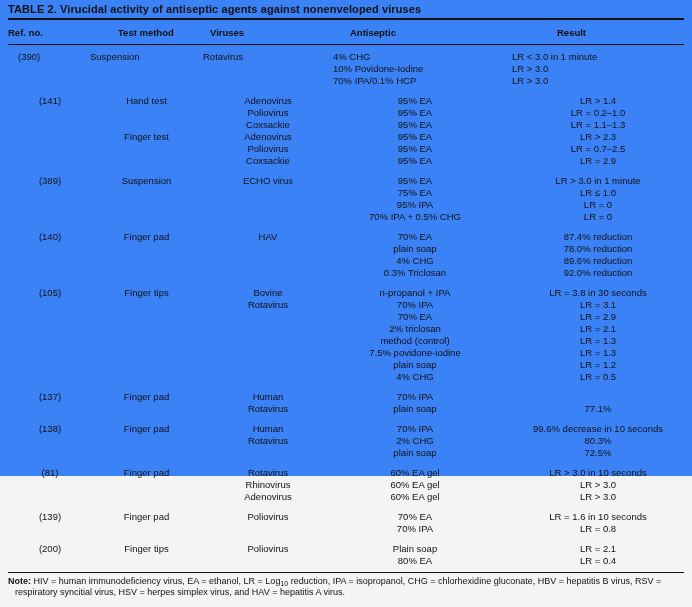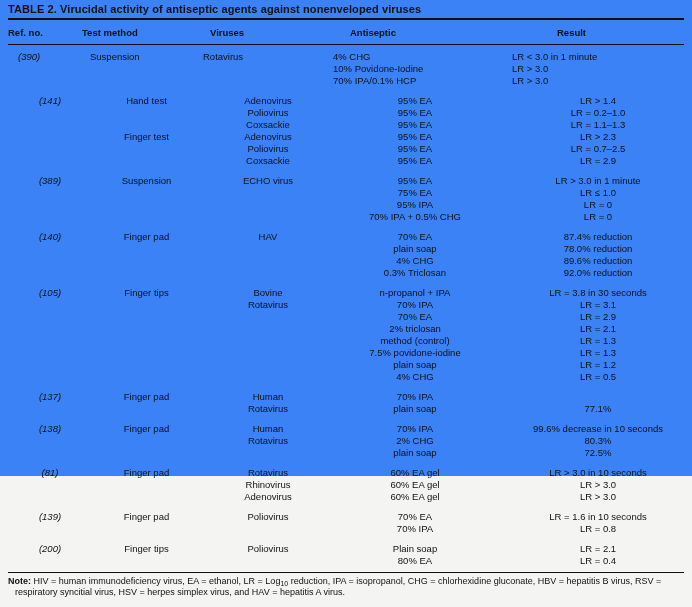--- a/index.html
+++ b/index.html
@@ -4,29 +4,29 @@
 <style>
   html,body{margin:0;padding:0;background:#f4f4f2;}
   body{width:692px;height:607px;font-family:"Liberation Sans","DejaVu Sans",sans-serif;color:#111;}
   .page{width:692px;height:476px;background:#3b82f6;box-sizing:border-box;padding:3px 8px 0 8px;}
   .title{font-size:11px;font-weight:bold;line-height:13px;letter-spacing:0.1px;}
   .rule-thick{border:0;border-top:2px solid #111;margin:2px 0 0 0;}
   .rule-thin{border:0;border-top:1.3px solid #111;margin:0;}
   .hdr-row{display:grid;grid-template-columns:74px 121px 130px 164px 1fr;padding:7px 0 6px 0;}
   .hdr{font-size:9.5px;font-weight:bold;line-height:11px;}
   .h1{padding-left:0px;}
-  .h2{padding-left:0px;}
+  .h2{padding-left:0px;margin-left:36px;}
   .h3{padding-left:7px;}
   .h4{padding-left:17px;}
   .h5{padding-left:60px;}
   .tbody{padding:6px 0 5px 0;}
   .tgroup + .tgroup{margin-top:8px;text-align:center;}
   .trow{display:grid;grid-template-columns:74px 121px 130px 164px 1fr;}
   .cell{font-size:9.5px;line-height:12px;white-space:nowrap;overflow:hidden;}
-  .c1{padding-left:10px;font-style:italic;}
+  .c1{padding-left:10px;}
   .c2{padding-left:8px;}
   .c3{padding-left:0px;}
   .c4{padding-left:0px;}
   .c5{padding-left:15px;}
   .note{font-size:9px;line-height:11px;margin:3px 0 0 0;padding-left:7px;text-indent:-7px;color:#111;}
   .note b{font-weight:bold;}
   sub{font-size:7px;vertical-align:-2px;line-height:0;}
 </style>
 </head>
 <body>

